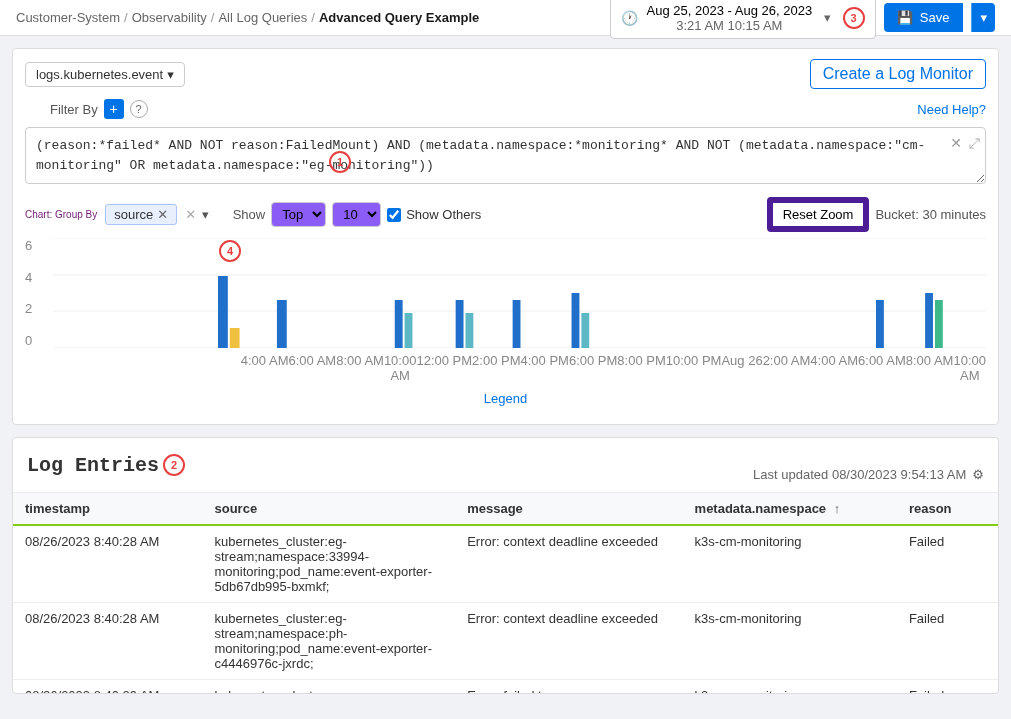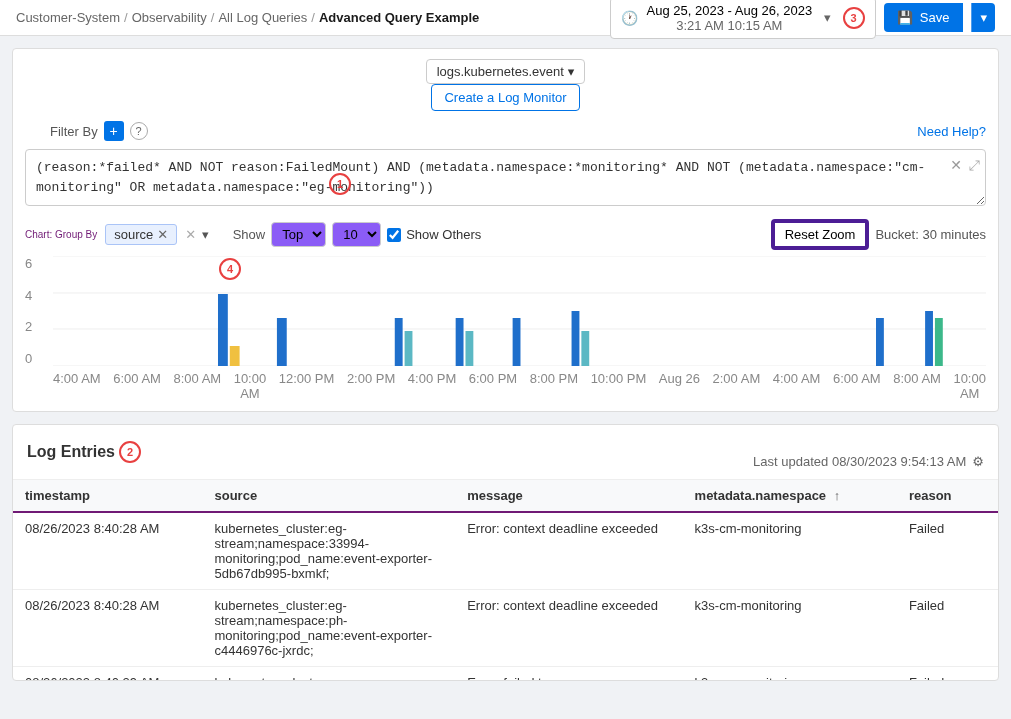--- a/index.html
+++ b/index.html
@@ -20,24 +20,24 @@
     .save-dropdown { background: #0073e6; color: #fff; border: none; border-left: 1px solid rgba(255,255,255,0.3); border-radius: 0 4px 4px 0; padding: 7px 8px; cursor: pointer; }
     .circled { display: inline-flex; align-items: center; justify-content: center; width: 22px; height: 22px; border-radius: 50%; border: 2px solid #e84040; color: #e84040; font-size: 11px; font-weight: bold; margin-left: 4px; }
 
     
     .main { padding: 12px 0 0 0; }
 
     
     .panel { background: #fff; border: 1px solid #ddd; border-radius: 4px; margin: 0 12px 12px; padding: 10px 12px; }
 
     
-    .source-row { display: flex; align-items: center; justify-content: space-between; margin-bottom: 10px; flex-direction: column; }
+    .source-row { display: flex; align-items: center; justify-content: space-between; margin-bottom: 10px; }
     .source-select { display: flex; align-items: center; gap: 4px; border: 1px solid #ccc; border-radius: 4px; padding: 4px 10px; cursor: pointer; background: #fff; }
     .source-name { font-weight: 500; }
-    .create-monitor-btn { border: 1px solid #0073e6; color: #0073e6; background: #fff; border-radius: 4px; padding: 5px 12px; cursor: pointer; font-size: 13px; }
+    .create-monitor-btn { border: 1px solid #0073e6; color: #0073e6; background: #fff; border-radius: 4px; padding: 5px 12px; cursor: pointer; font-size: 16px; }
 
     
     .filter-row { display: flex; align-items: center; justify-content: space-between; margin-bottom: 8px; }
     .filter-left { display: flex; align-items: center; gap: 6px; margin-left: 25px; }
     .filter-by-label { color: #555; }
     .add-filter-btn { background: #0073e6; color: #fff; border: none; border-radius: 3px; width: 20px; height: 20px; cursor: pointer; font-size: 14px; display: flex; align-items: center; justify-content: center; }
     .help-icon { display: inline-flex; align-items: center; justify-content: center; width: 18px; height: 18px; border-radius: 50%; border: 1px solid #aaa; color: #666; font-size: 11px; cursor: pointer; }
     .need-help { color: #0073e6; cursor: pointer; font-size: 13px; }
 
     
@@ -46,37 +46,37 @@
     .query-clear { position: absolute; right: 24px; top: 8px; cursor: pointer; color: #999; font-size: 14px; }
     .chart-group-by { color: #701a75; font-size: 10px; margin-right: 2px; }
     .tag-chip { display: flex; align-items: center; gap: 4px; background: #e8f0fe; border: 1px solid #aac4f7; border-radius: 3px; padding: 2px 8px; }
     .tag-x { cursor: pointer; color: #666; }
     .tag-clear { cursor: pointer; color: #aaa; margin-left: 2px; }
     .tag-dropdown { cursor: pointer; color: #555; }
     .show-label { color: #555; }
     .select-box { border: 1px solid #ccc; border-radius: 4px; padding: 3px 6px; background: #8b5cf6; cursor: pointer; }
     .show-others-check { display: flex; align-items: center; gap: 5px; cursor: pointer; }
     .checkbox { width: 14px; height: 14px; accent-color: #0073e6; }
-    .reset-zoom-btn { border: 4px solid #4c1d95; background: #fff; border-radius: 4px; padding: 4px 10px; cursor: pointer; margin-left: auto; font-size: 13px; }
+    .reset-zoom-btn { border: 6px solid #4c1d95; background: #fff; border-radius: 4px; padding: 4px 10px; cursor: pointer; margin-left: auto; font-size: 13px; }
     .bucket-label { color: #555; font-size: 13px; white-space: nowrap; }
 
     
     .legend-row { text-align: center; padding: 8px 0; }
     .legend-link { color: #0073e6; cursor: pointer; }
 
     
     .log-section { background: #fff; border: 1px solid #ddd; margin: 0 12px; border-radius: 4px; }
     .log-header { display: flex; align-items: center; padding: 10px 14px; border-bottom: 1px solid #eee; }
-    .log-title { font-size: 16px; font-weight: 600; }
+    .log-title { font-size: 20px; font-weight: 600; font-family: Liberation Mono, monospace; }
     .log-updated { margin-left: auto; font-size: 12px; color: #666; display: flex; align-items: center; gap: 6px; margin-top: 19px; }
     .settings-icon { color: #666; cursor: pointer; }
 
     
     .log-table { width: 100%; border-collapse: collapse; }
-    .log-table th { background: #f8f9fa; padding: 8px 12px; text-align: left; font-weight: 600; font-size: 13px; border-bottom: 2px solid #701a75; color: #333; white-space: nowrap; }
+    .log-table th { background: #f8f9fa; padding: 8px 12px; text-align: left; font-weight: 600; font-size: 13px; border-bottom: 2px solid #84cc16; color: #333; white-space: nowrap; }
     .log-table td { padding: 8px 12px; border-bottom: 1px solid #eee; vertical-align: top; font-size: 13px; }
     .sort-icon { margin-left: 4px; color: #555; }
     .th-timestamp { width: 150px; }
     .th-source { width: 200px; }
     .th-message { width: 180px; }
     .th-namespace { width: 160px; }
     .th-reason { width: 80px; }
 
     
     .table-wrapper { overflow-y: auto; max-height: 200px; position: relative; }
@@ -200,41 +200,44 @@
           <rect x="528" y="55" width="8" height="55" fill="#1f6fcb"></rect>
           <rect x="538" y="75" width="8" height="35" fill="#5bb8c4"></rect>
 
           <rect x="838" y="62" width="8" height="48" fill="#1f6fcb"></rect>
 
           <rect x="888" y="55" width="8" height="55" fill="#1f6fcb"></rect>
           <rect x="898" y="62" width="8" height="48" fill="#3cb88a"></rect>
         </svg>
 
         
-        <div style="display:flex;justify-content:space-between;font-size:10px;color:#888;margin-top:2px;">
+        <div style="display:flex;justify-content:flex-end;font-size:10px;color:#888;margin-top:2px;">
           <span>4:00 AM</span>
           <span>6:00 AM</span>
           <span>8:00 AM</span>
           <span style="text-align:center;">10:00<br>AM</span>
           <span>12:00 PM</span>
           <span>2:00 PM</span>
           <span>4:00 PM</span>
           <span>6:00 PM</span>
           <span>8:00 PM</span>
           <span>10:00 PM</span>
           <span>Aug 26</span>
           <span>2:00 AM</span>
           <span>4:00 AM</span>
           <span>6:00 AM</span>
           <span>8:00 AM</span>
           <span style="text-align:center;">10:00<br>AM</span>
         </div>
       </div>
     </div>
 
+    <div class="legend-row">
+      <span class="legend-link">Legend</span>
+    </div>
   </div>
 
   <div class="log-section">
     <div class="log-header">
       <span class="log-title">Log Entries</span>
       <span class="circled">2</span>
       <div class="log-updated">
         <span>Last updated 08/30/2023 9:54:13 AM</span>
         <span class="settings-icon">⚙</span>
       </div>

